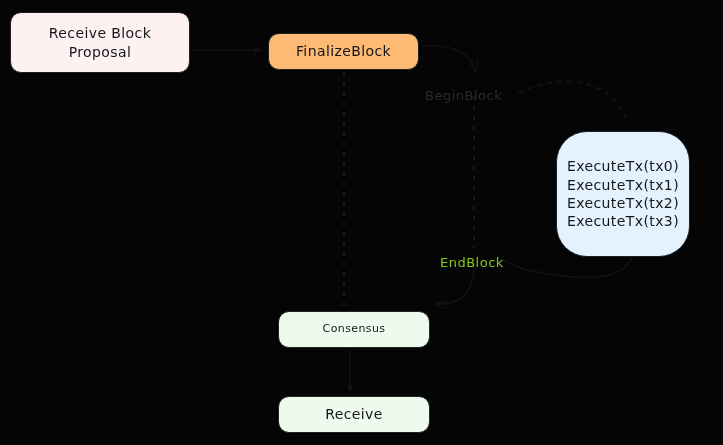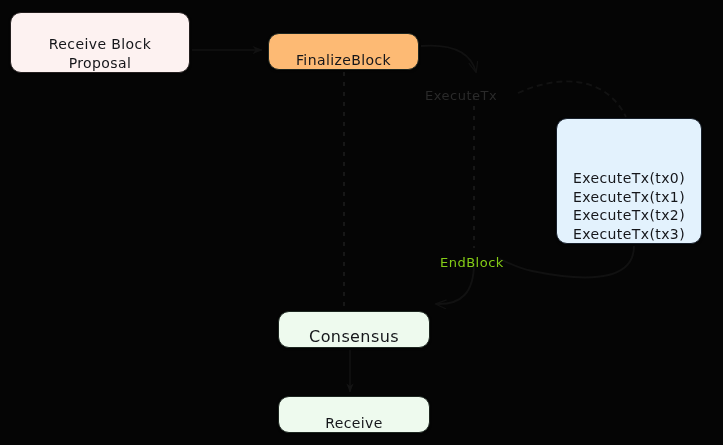--- a/index.html
+++ b/index.html
@@ -20,21 +20,21 @@
     left: 0;
     top: 0;
     width: 723px;
     height: 445px;
     overflow: visible;
   }
   .node {
     position: absolute;
     box-sizing: border-box;
     display: flex;
-    align-items: flex-end;
+    align-items: center;
     justify-content: center;
     text-align: center;
     border-radius: 11px;
     border: 1.2px solid #1f1f1f;
     color: #15161a;
     font-family: "DejaVu Sans", sans-serif;
     letter-spacing: 0.4px;
     line-height: 1.32;
     white-space: pre-line;
     box-shadow: 0 1px 2px rgba(0,0,0,0.55);
@@ -88,36 +88,36 @@
 
   <div class="node node-pink" style="left: 10px; top: 12px; width: 180px; height: 61px; background: rgb(253, 242, 241); font-size: 14px;">
     <span>Receive Block
 Proposal</span>
   </div>
 
   <div class="node node-green" style="left: 268px; top: 33px; width: 151px; height: 37px; background: #fdba74; font-size: 14px;">
     <span>FinalizeBlock</span>
   </div>
 
-  <div class="node node-blue" style="left: 556px; top: 118px; width: 146px; height: 126px; background: rgb(227, 242, 253); font-size: 14px;">
+  <div class="node node-blue" style="left: 556px; top: 131px; width: 134px; height: 126px; background: rgb(227, 242, 253); font-size: 14px; border-radius: 31px;">
     <span>ExecuteTx(tx0)
 ExecuteTx(tx1)
 ExecuteTx(tx2)
 ExecuteTx(tx3)</span>
   </div>
 
-  <div class="node node-green" style="left: 278px; top: 311px; width: 152px; height: 37px; background: rgb(238, 250, 238); font-size: 16px;">
+  <div class="node node-green" style="left: 278px; top: 311px; width: 152px; height: 37px; background: rgb(238, 250, 238); font-size: 11px;">
     <span>Consensus</span>
   </div>
 
   <div class="node node-green" style="left: 278px; top: 396px; width: 152px; height: 37px; background: rgb(238, 250, 238); font-size: 14px;">
     <span>Receive</span>
   </div>
 
   <div class="edge-label" style="left: 425px; top: 88px; font-size: 13px; color: rgb(42, 42, 42);">
-    <span>ExecuteTx</span>
+    <span>BeginBlock</span>
   </div>
 
   <div class="edge-label" style="left: 440px; top: 255px; font-size: 13px; color: #84cc16;">
     <span>EndBlock</span>
   </div>
 
 </div>
 
 </body></html>

